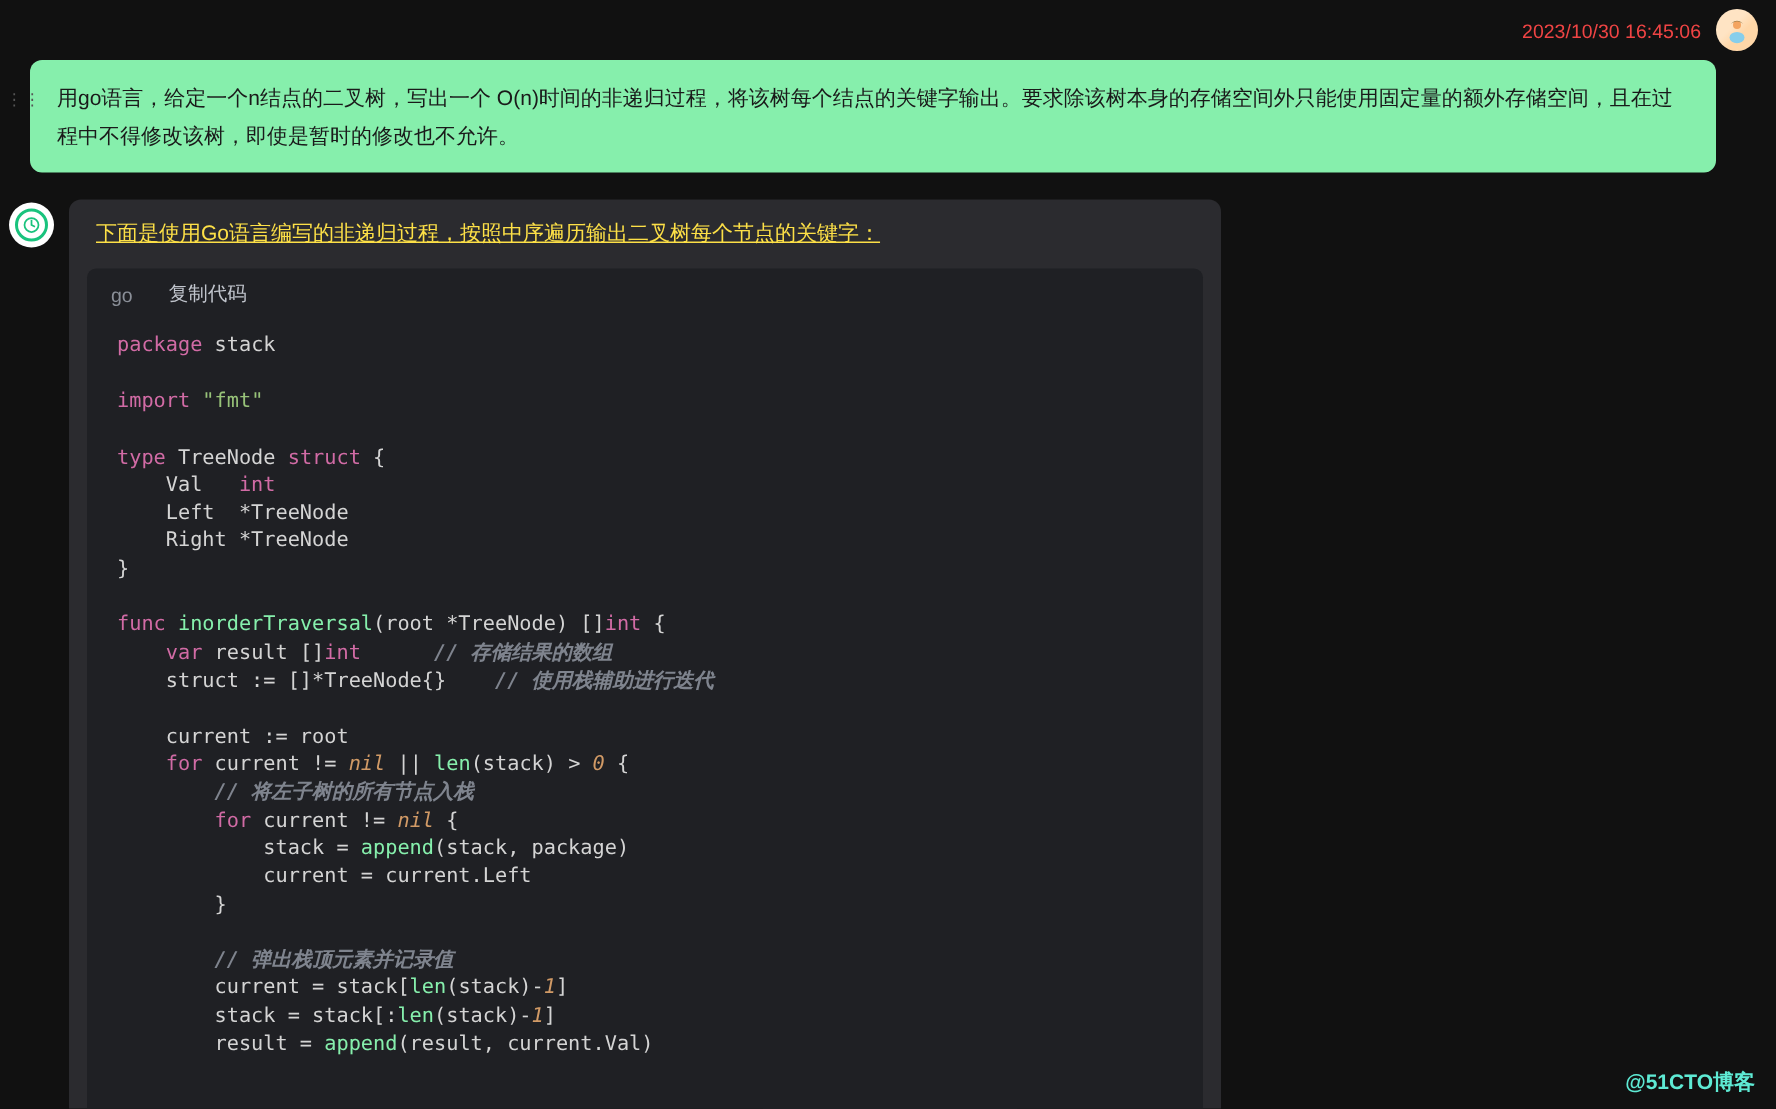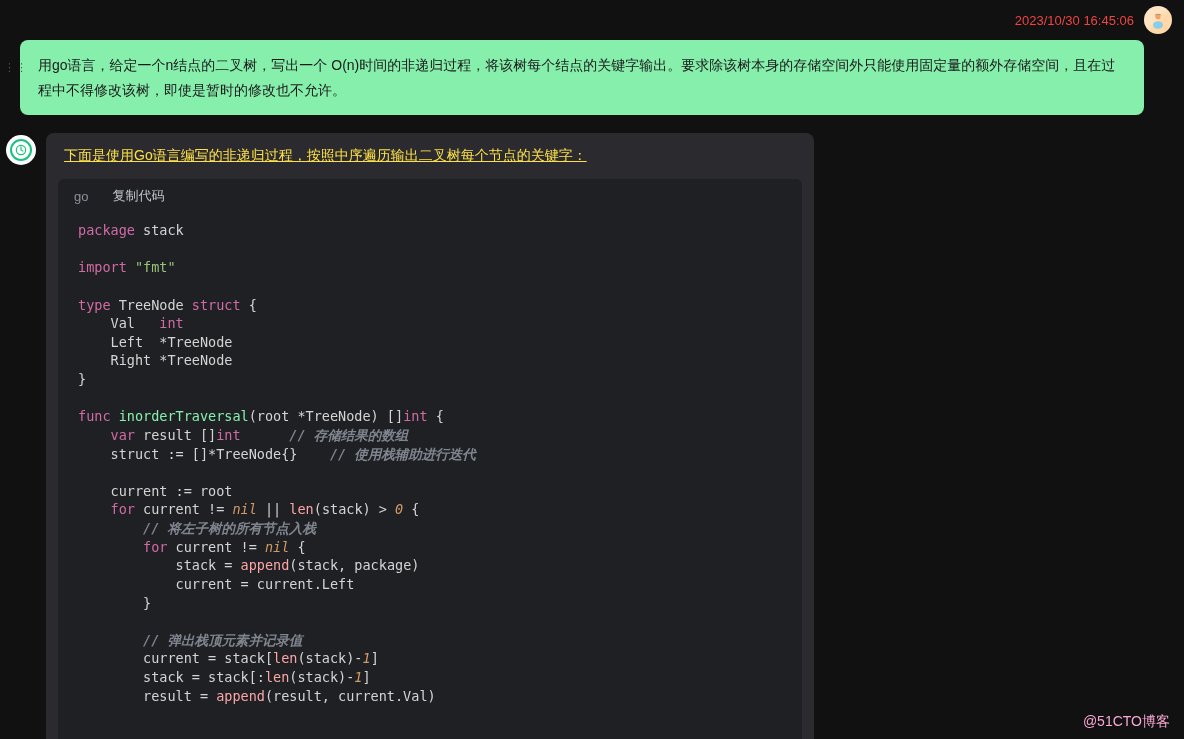--- a/index.html
+++ b/index.html
@@ -27,25 +27,25 @@
 .code-block { background:#1f2024; border-radius:6px; margin:0 12px; overflow:hidden; }
 .code-header { display:flex; justify-content:flex-start; align-items:center; gap:24px; padding:8px 16px 6px; color:#9aa0a6; font-size:13px; }
 .code-lang { color:#8a8f98; }
 .copy-btn { color:#c0c4cc; cursor:pointer; }
 
 .code-body { padding:10px 20px 20px; font-family:Consolas,Monaco,monospace; font-size:13.5px; line-height:1.38; white-space:pre; color:#d4d4d4; }
 
 .kw-pink { color:#d16ba5; }
 .kw-str { color:#98c379; }
 .kw-num { color:#d19a66;font-style:italic; }
-.kw-builtin { color:#fca5a5; }
+.kw-builtin { color:#86efac; }
 .kw-comment { color:#7f848e; font-style:italic;font-weight:bold; }
 .kw-fname { color:#86efac; }
 
-.watermark { position:absolute; right:14px; bottom:8px; color:#f9a8d4; font-size:14px; }
+.watermark { position:absolute; right:14px; bottom:8px; color:#5eead4; font-size:14px;font-weight:bold; }
 </style>
 </head>
 <body>
 
 <div class="top-bar">
   <span class="timestamp-top">2023/10/30 16:45:06</span>
   <div class="avatar-user">
     <svg viewBox="0 0 24 24">
         <circle cx="12" cy="8" r="3.2" fill="#f4a460"></circle>
         <ellipse cx="12" cy="18" rx="6" ry="4.5" fill="#87ceeb"></ellipse>

